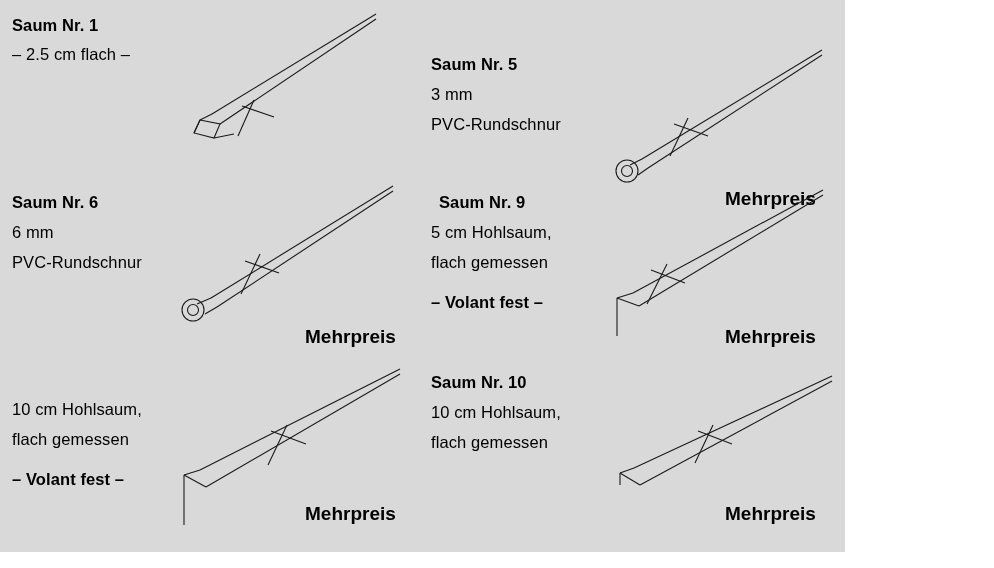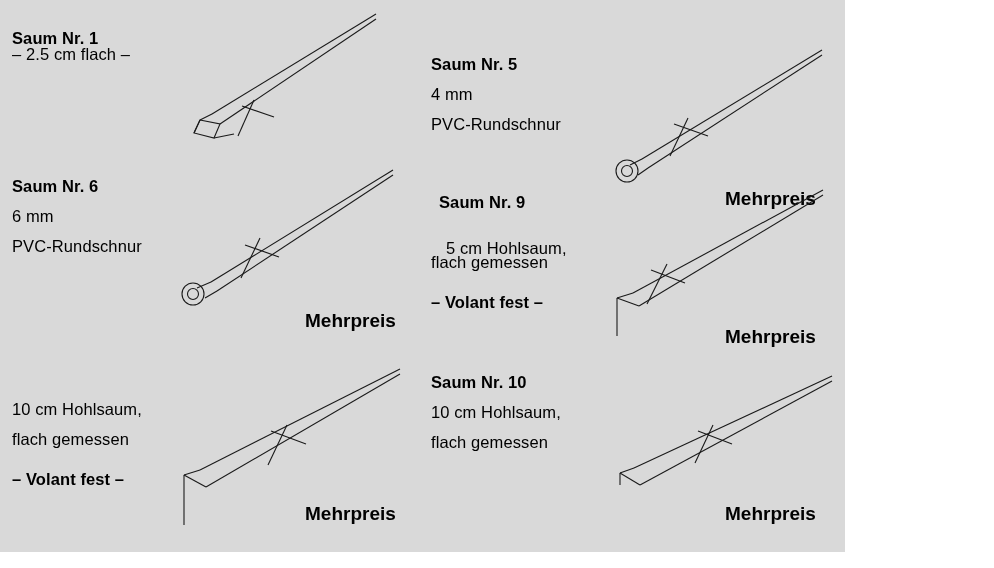--- a/index.html
+++ b/index.html
@@ -55,77 +55,77 @@
     overflow: visible;
   }
 </style>
 </head>
 <body>
 
 <div id="sheet">
   <div id="panel"></div>
 
   <div class="cell" style="left:0;top:0;width:420px;height:175px;">
-    <div class="txt bold" style="left:12px;top:23px;">Saum Nr. 1</div>
+    <div class="txt bold" style="left:12px;top:10px;">Saum Nr. 1</div>
     <div class="txt" style="left:12px;top:39px;">– 2.5 cm flach –</div>
     <div class="art" style="left:180px;top:10px;">
       <svg width="230" height="140" viewBox="0 0 230 140" fill="none" stroke="#1a1a1a" stroke-width="1.1">
         <path d="M196 4 L32 104"></path>
         <path d="M196 9 L40 114"></path>
         <path d="M20 110 L40 114 L34 128 L14 123 Z"></path>
         <path d="M20 110 L14 123"></path>
         <path d="M34 128 L54 124"></path>
         <path d="M32 104 L20 110"></path>
         <path d="M74 90 L58 126"></path>
         <path d="M62 96 L94 107"></path>
       </svg>
     </div>
   </div>
 
   <div class="cell" style="left:420px;top:0;width:425px;height:175px;margin-top:40px;">
     <div class="txt bold" style="left:11px;top:9px;">Saum Nr. 5</div>
-    <div class="txt" style="left:11px;top:39px;">4 mm</div>
+    <div class="txt" style="left:11px;top:39px;">3 mm</div>
     <div class="txt" style="left:11px;top:69px;">PVC-Rundschnur</div>
     <div class="mehrpreis" style="left:305px;top:148px;">Mehrpreis</div>
     <div class="art" style="left:180px;top:4px;">
       <svg width="240" height="145" viewBox="0 0 240 145" fill="none" stroke="#1a1a1a" stroke-width="1.1">
         <path d="M222 6 L42 115"></path>
         <path d="M222 11 L48 124"></path>
         <path d="M42 115 L30 121"></path>
         <path d="M48 124 L38 131"></path>
         <circle cx="27" cy="127" r="11"></circle>
         <circle cx="27" cy="127" r="5.5"></circle>
         <path d="M88 74 L70 112"></path>
         <path d="M74 80 L108 92"></path>
       </svg>
     </div>
   </div>
 
-  <div class="cell" style="left:0;top:162px;width:420px;height:175px;">
+  <div class="cell" style="left:0;top:178px;width:420px;height:175px;">
     <div class="txt bold" style="left:12px;top:9px;">Saum Nr. 6</div>
     <div class="txt" style="left:12px;top:39px;">6 mm</div>
     <div class="txt" style="left:12px;top:69px;">PVC-Rundschnur</div>
     <div class="mehrpreis" style="left:305px;top:148px;">Mehrpreis</div>
     <div class="art" style="left:165px;top:8px;">
       <svg width="245" height="145" viewBox="0 0 245 145" fill="none" stroke="#1a1a1a" stroke-width="1.1">
         <path d="M228 0 L46 112"></path>
         <path d="M228 5 L52 121"></path>
         <path d="M46 112 L32 118"></path>
         <path d="M52 121 L40 128"></path>
         <circle cx="28" cy="124" r="11"></circle>
         <circle cx="28" cy="124" r="5.5"></circle>
         <path d="M95 68 L76 108"></path>
         <path d="M80 75 L114 87"></path>
       </svg>
     </div>
   </div>
 
   <div class="cell" style="left:420px;top:178px;width:425px;height:175px;">
     <div class="txt bold" style="left:11px;top:9px;margin-left:8px;">Saum Nr. 9</div>
-    <div class="txt" style="left:26px;top:39px;margin-top:16px;">5 cm Hohlsaum,</div>
+    <div class="txt" style="left:11px;top:39px;">5 cm Hohlsaum,</div>
     <div class="txt" style="left:11px;top:69px;">flach gemessen</div>
     <div class="txt bold" style="left:11px;top:109px;">– Volant fest –</div>
     <div class="mehrpreis" style="left:305px;top:148px;">Mehrpreis</div>
     <div class="art" style="left:175px;top:10px;">
       <svg width="245" height="150" viewBox="0 0 245 150" fill="none" stroke="#1a1a1a" stroke-width="1.1">
         <path d="M228 2 L38 105"></path>
         <path d="M228 7 L44 118"></path>
         <path d="M22 110 L44 118"></path>
         <path d="M38 105 L22 110"></path>
         <path d="M22 110 L22 148"></path>

